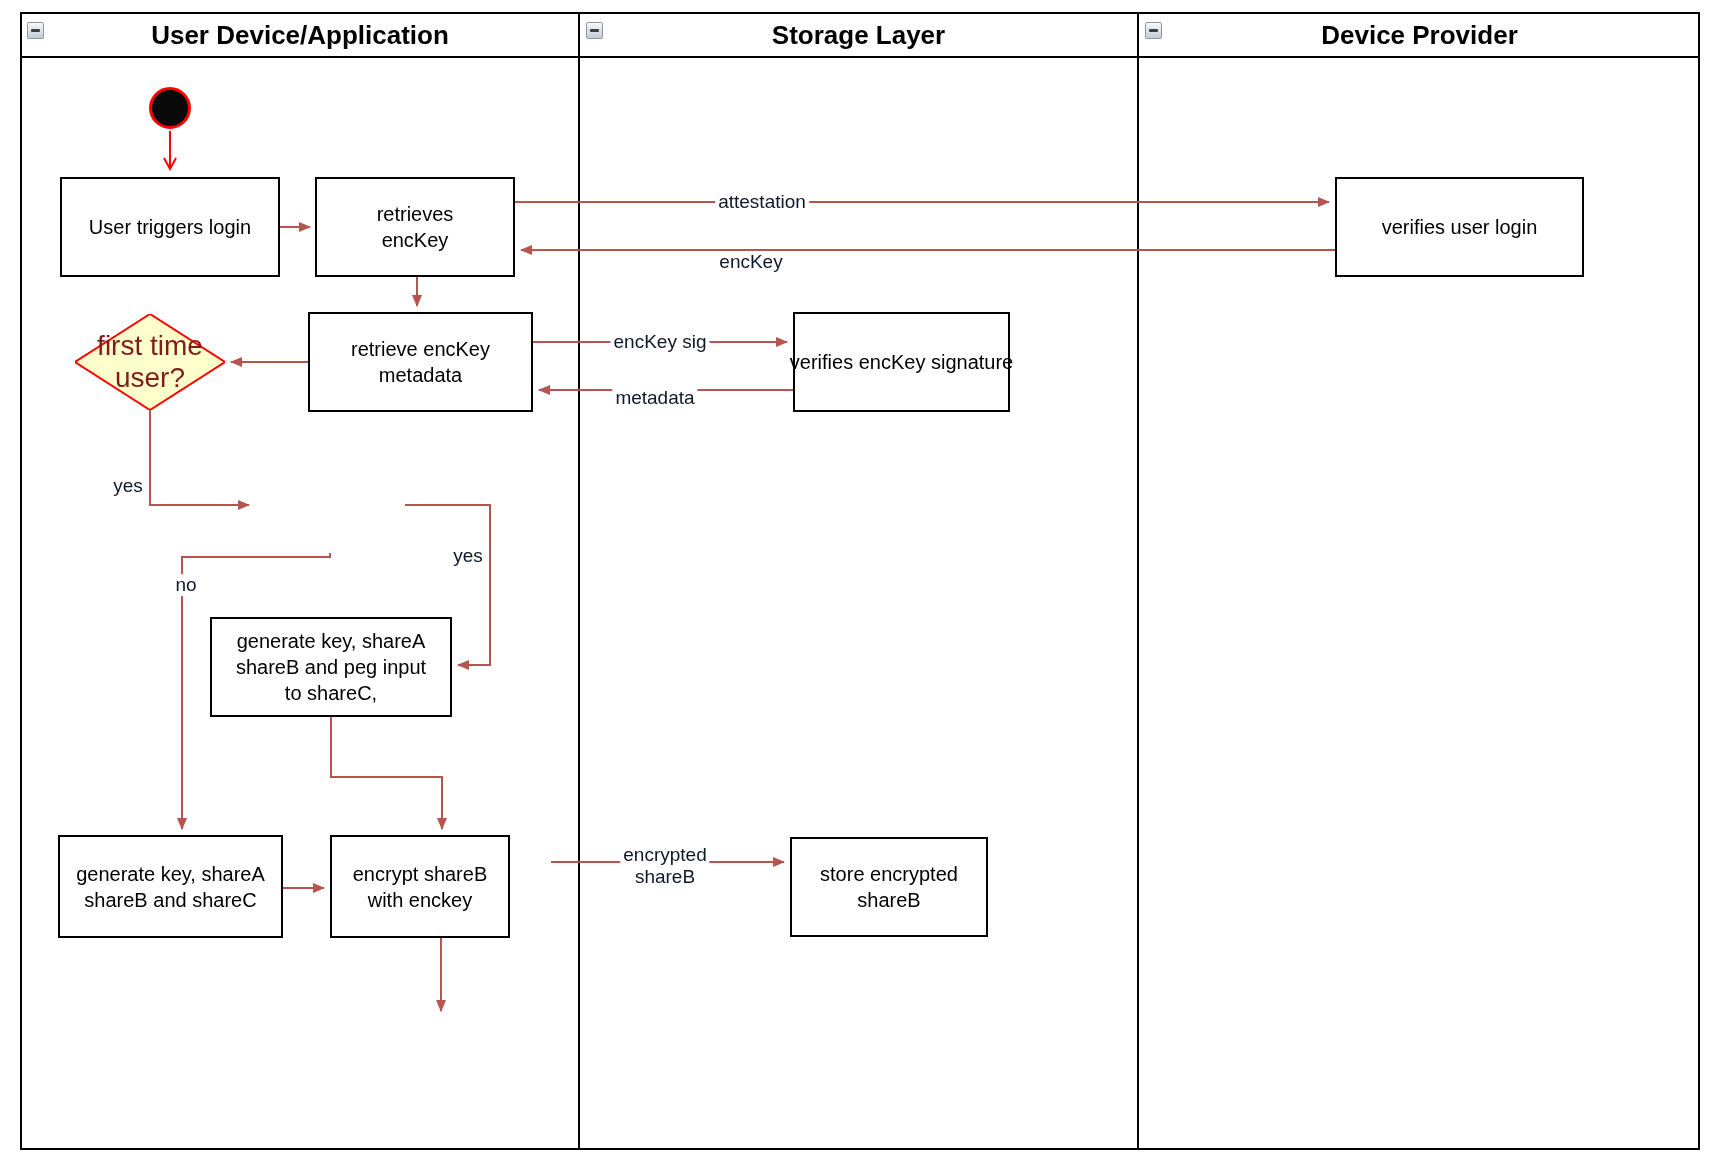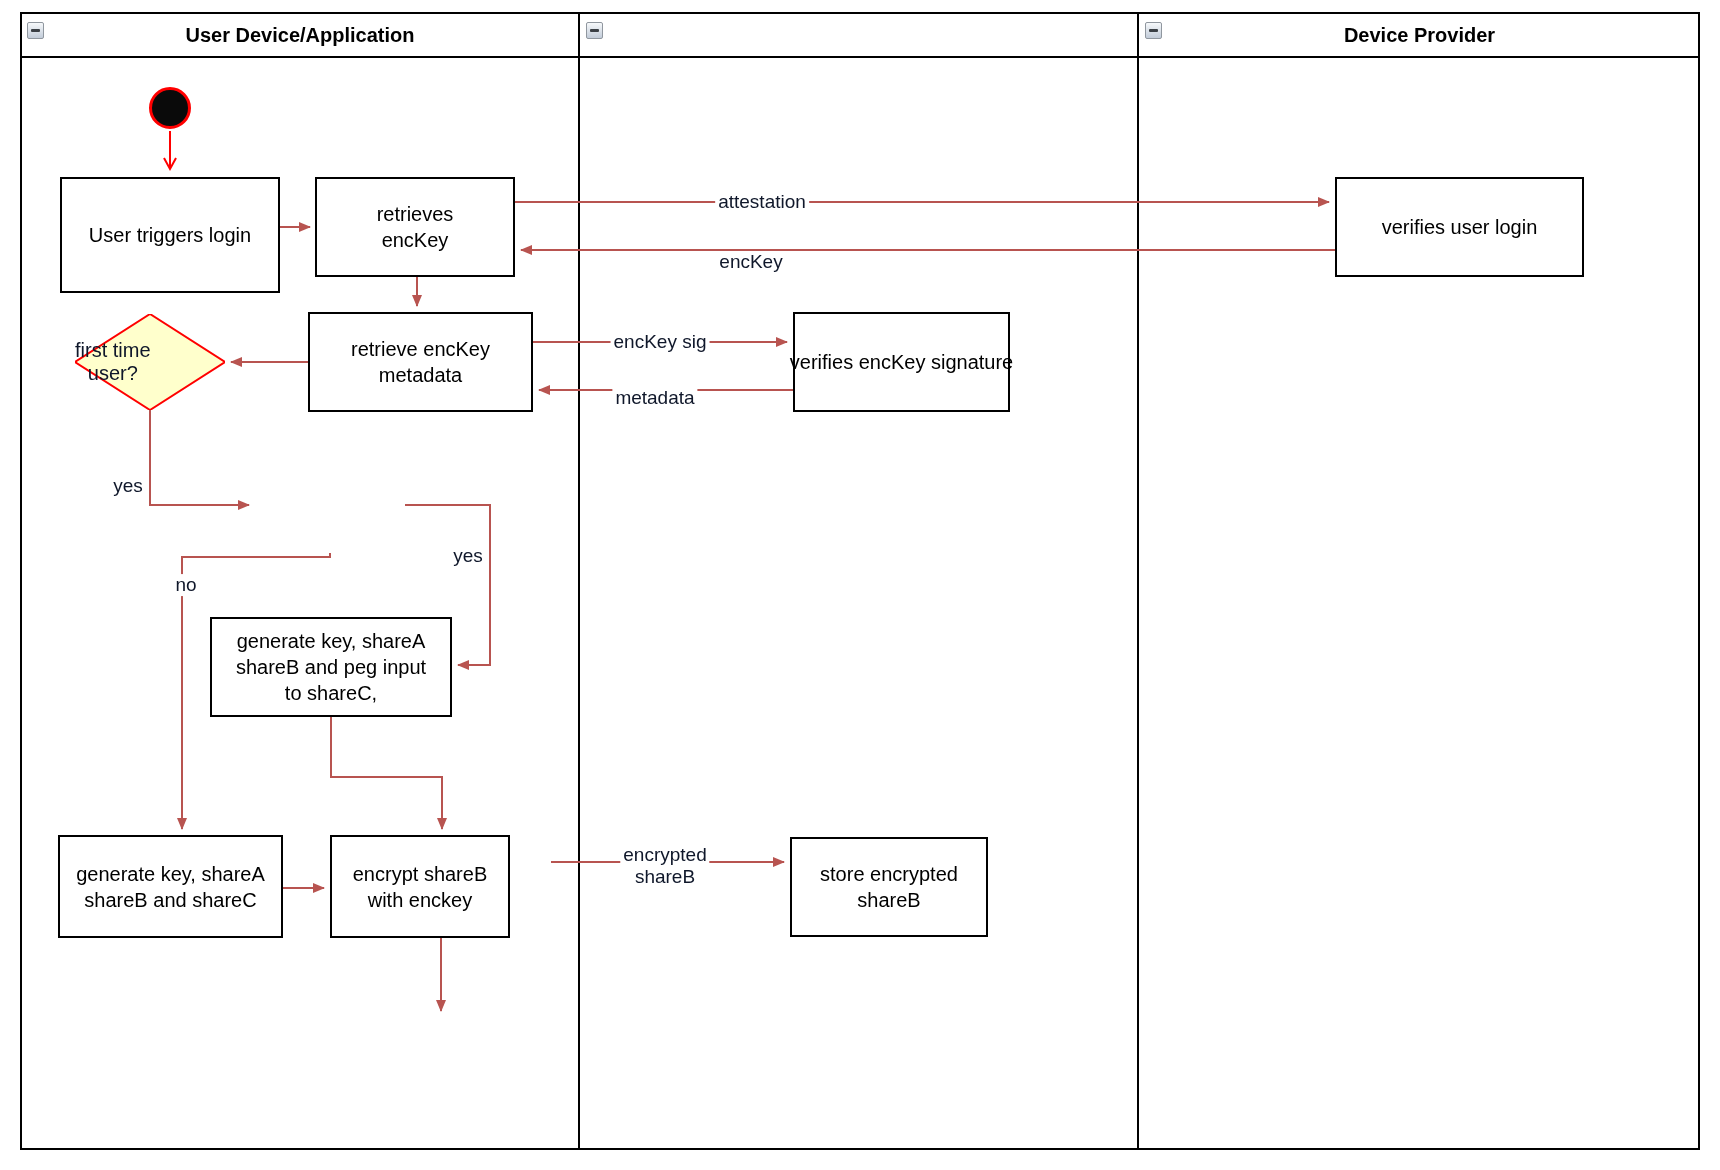--- a/index.html
+++ b/index.html
@@ -6,41 +6,41 @@
   .canvas{position:relative;width:1720px;height:1170px;background:#ffffff;
           font-family:"Liberation Sans","DejaVu Sans",sans-serif;overflow:hidden;}
 
   
   .frame{position:absolute;left:20px;top:12px;width:1680px;height:1138px;
          border:2px solid var(--border,#000);box-sizing:border-box;background:#fff;}
   .header-sep{position:absolute;left:20px;top:56px;width:1680px;height:2px;background:var(--border,#000);}
   .lane-divider{position:absolute;top:12px;height:1138px;width:2px;background:var(--border,#000);}
 
   .lane-title{position:absolute;top:14px;height:42px;display:flex;align-items:center;justify-content:center;
-              font-weight:bold;font-size:20px;color:#000;}
+              font-weight:bold;font-size:26px;color:#000;}
 
   .collapse-btn{position:absolute;width:17px;height:17px;border:1px solid #90979f;border-radius:2px;
                 background:linear-gradient(#f7f9fb,#c2ccd9);box-sizing:border-box;
                 display:flex;align-items:center;justify-content:center;cursor:pointer;}
   .collapse-btn .dash{width:9px;height:3px;background:#3a3f45;border-radius:1px;}
 
   
   svg.edges{position:absolute;left:0;top:0;width:1720px;height:1170px;pointer-events:none;}
   .edge{stroke:var(--edge,#B85450);stroke-width:2;fill:none;}
   .edge-start{stroke:var(--accent-red,#FF0000);stroke-width:2;fill:none;}
 
   
   .node{position:absolute;background:var(--node-fill,#fff);border:2px solid var(--border,#000);
         box-sizing:border-box;display:flex;align-items:center;justify-content:center;
         font-size:20px;line-height:1.3;color:#000;text-align:center;}
   .node-label{white-space:pre-line;}
   .node-label.nowrap{white-space:nowrap;}
 
-  .decision{position:absolute;display:flex;align-items:center;
-            font-size:20px;color:#0f172a;text-align:center;}
+  .decision{position:absolute;display:flex;align-items:center;justify-content:center;
+            font-size:28px;color:#7f1d1d;text-align:center;}
   .decision svg{position:absolute;left:0;top:0;}
   .decision .node-label{position:relative;white-space:pre-line;}
 
   .start-node{position:absolute;width:42px;height:42px;border-radius:50%;
               background:#0a0a0a;border:3px solid var(--accent-red,#FF0000);box-sizing:border-box;}
 
   .edge-label{position:absolute;transform:translate(-50%,-50%);background:#ffffff;
               padding:0 3px;font-size:19px;line-height:1.15;color:#0f172a;text-align:center;white-space:pre-line;}
 </style>
 </head>
@@ -48,20 +48,23 @@
 
 <div class="canvas">
 
   <div class="frame"></div>
   <div class="header-sep"></div>
   <div class="lane-divider" style="left:578px"></div>
   <div class="lane-divider" style="left:1137px"></div>
 
   <div class="lane-title" style="left:22px;width:556px">
     <span>User Device/Application</span>
+  </div>
+  <div class="lane-title" style="left:580px;width:557px">
+    <span>Storage Layer</span>
   </div>
   <div class="lane-title" style="left:1139px;width:561px">
     <span>Device Provider</span>
   </div>
 
   <div class="collapse-btn" style="left:27px;top:22px">
       <div class="dash"></div>
     </div>
   <div class="collapse-btn" style="left:586px;top:22px">
       <div class="dash"></div>
@@ -91,21 +94,21 @@
     <path class="edge" d="M405,505 L490,505 L490,665 L458,665" marker-end="url(#mArrow)"></path>
     <path class="edge" d="M330,553 L330,557 L182,557 L182,829" marker-end="url(#mArrow)"></path>
     <path class="edge" d="M331,717 L331,777 L442,777 L442,829" marker-end="url(#mArrow)"></path>
     <path class="edge" d="M283,888 L324,888" marker-end="url(#mArrow)"></path>
     <path class="edge" d="M551,862 L784,862" marker-end="url(#mArrow)"></path>
     <path class="edge" d="M441,938 L441,1011" marker-end="url(#mArrow)"></path>
   </svg>
 
   <div class="start-node" style="left:149px;top:87px"></div>
 
-  <div class="node" style="left:60px;top:177px;width:220px;height:116px">
+  <div class="node" style="left:60px;top:177px;width:220px;height:100px">
     <span class="node-label">User triggers login</span>
   </div>
   <div class="node" style="left:315px;top:177px;width:200px;height:100px">
     <span class="node-label">retrieves
 encKey</span>
   </div>
   <div class="node" style="left:1335px;top:177px;width:249px;height:100px">
     <span class="node-label">verifies user login</span>
   </div>
   <div class="node" style="left:308px;top:312px;width:225px;height:100px">

